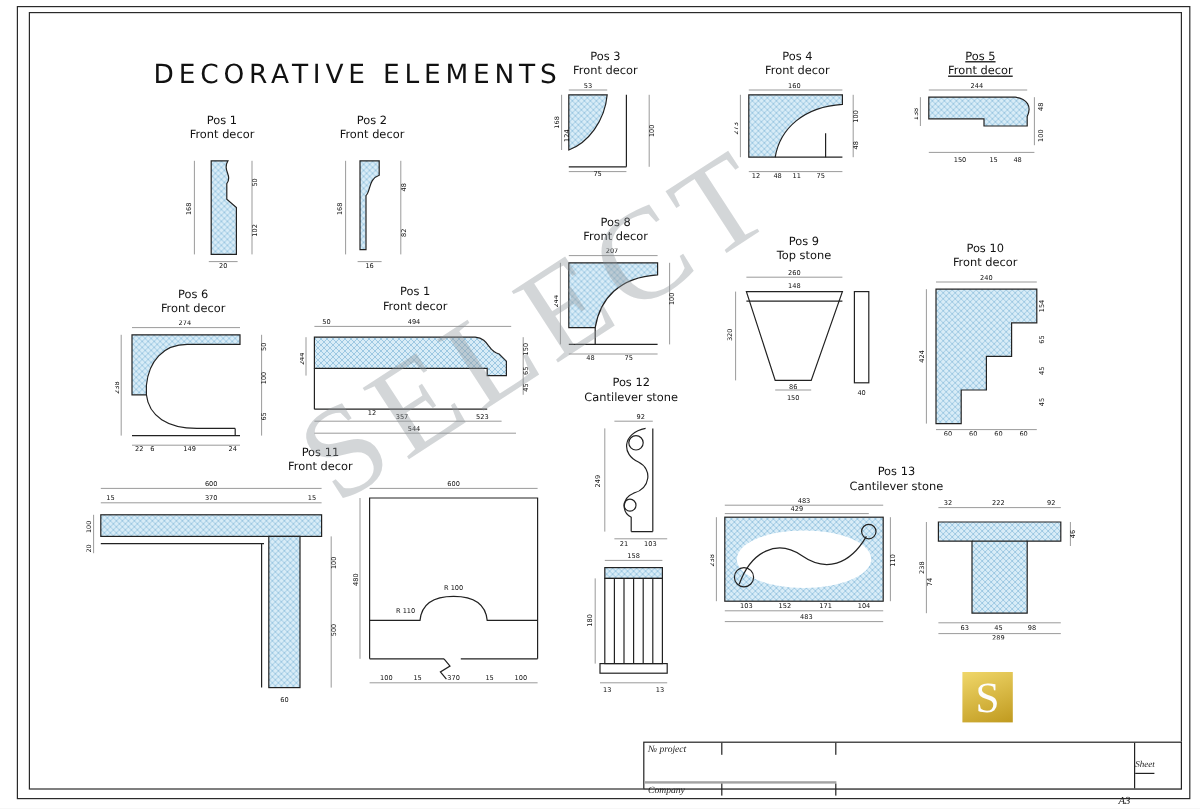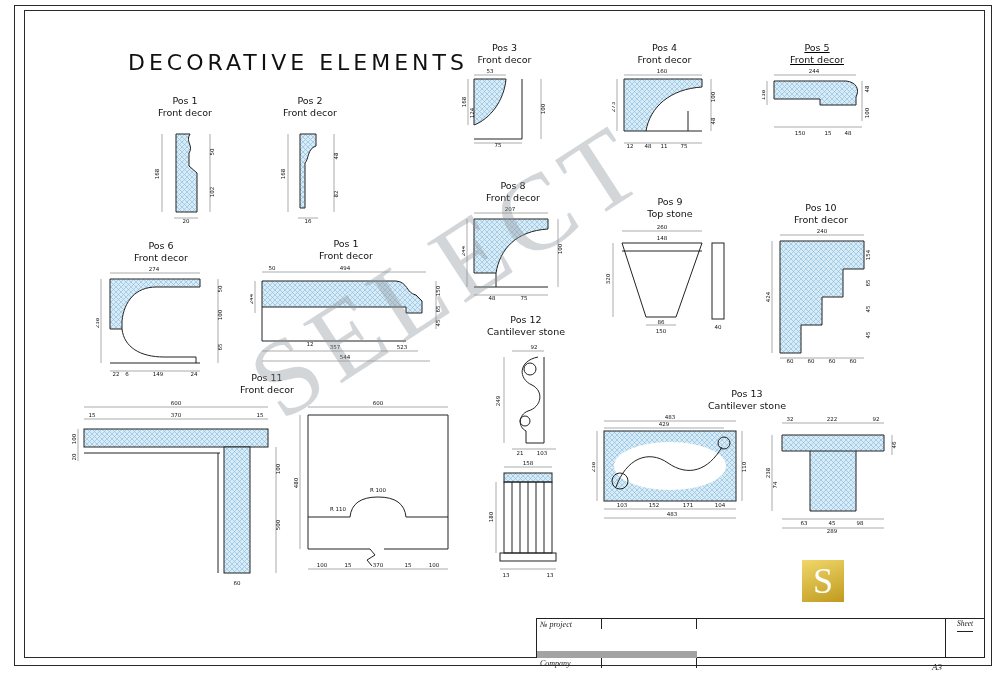--- a/index.html
+++ b/index.html
@@ -22,26 +22,26 @@
   .logo{position:absolute;left:802px;top:560px;display:flex;align-items:flex-end;z-index:3;}
   .logo-s{width:42px;height:42px;background:linear-gradient(160deg,#f0d76a,#c09a1f);
           color:#fdfdfd;font-family:"Liberation Serif",serif;font-size:36px;
           display:flex;align-items:center;justify-content:center;}
   .logo-rest{font-family:"Liberation Serif",serif;font-size:38px;color:#b4b6b8;
              letter-spacing:6px;line-height:0.95;margin-left:3px;}
   .tblock{position:absolute;right:15px;bottom:16px;width:447px;height:38px;
           border:1px solid #222;display:flex;background:#fff;z-index:4;}
   .tb-left{width:160px;display:flex;flex-direction:column;gap:22px;}
   .tb-row{flex:1;display:flex;}
-  .tb-row + .tb-row{border-top:7px solid #a3a3a3;}
+  .tb-row + .tb-row{border-top:2px solid #a3a3a3;}
   .tb-label{width:58px;border-right:1px solid #222;font:italic 8px "Liberation Serif",serif;
             padding:1px 3px 0 3px;color:#222;}
   .tb-val{flex:1;border-right:1px solid #222;}
   .tb-main{flex:1;}
-  .tb-sheet{width:38px;border-left:1px solid #222;display:flex;flex-direction:column;align-items:center;}
+  .tb-sheet{width:38px;border-left:1px solid #222;display:flex;flex-direction:row;align-items:center;}
   .tb-sheet-label{height:12px;border-bottom:1px solid #222;font:italic 7.5px "Liberation Serif",serif;
                   text-align:center;color:#222;}
   .tb-sheet-body{flex:1;}
   .a3{position:absolute;right:58px;bottom:2px;font:italic 9px "Liberation Serif",serif;color:#222;}
 </style>
 </head>
 <body>
 
 <div class="sheet">
 

